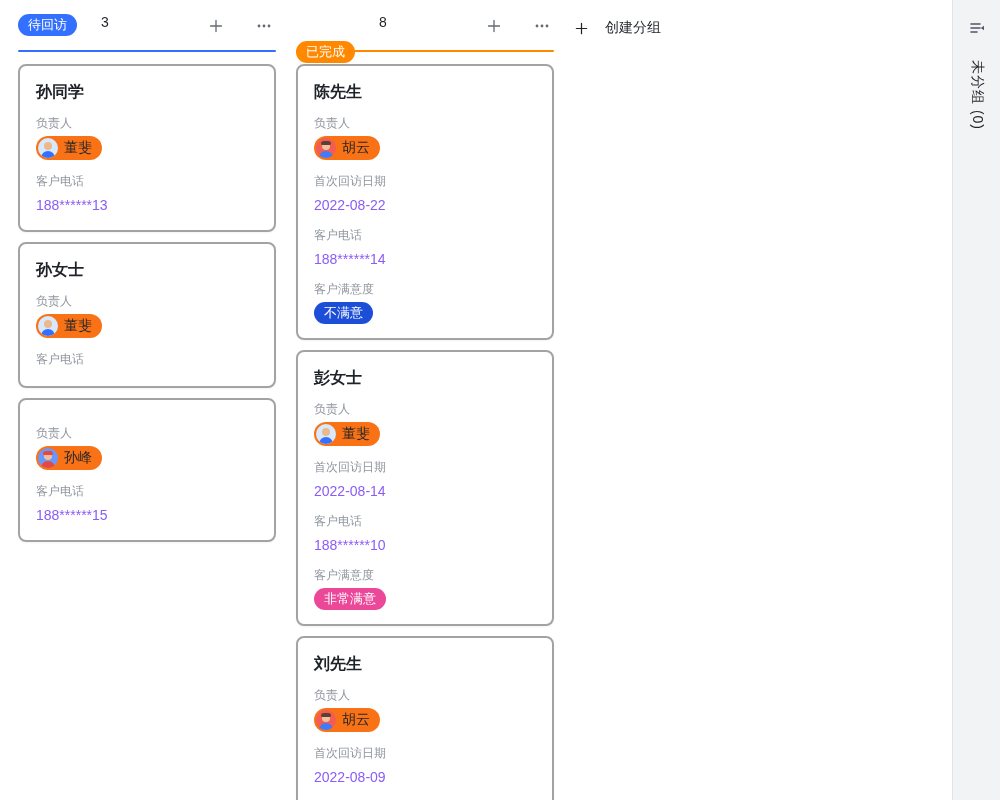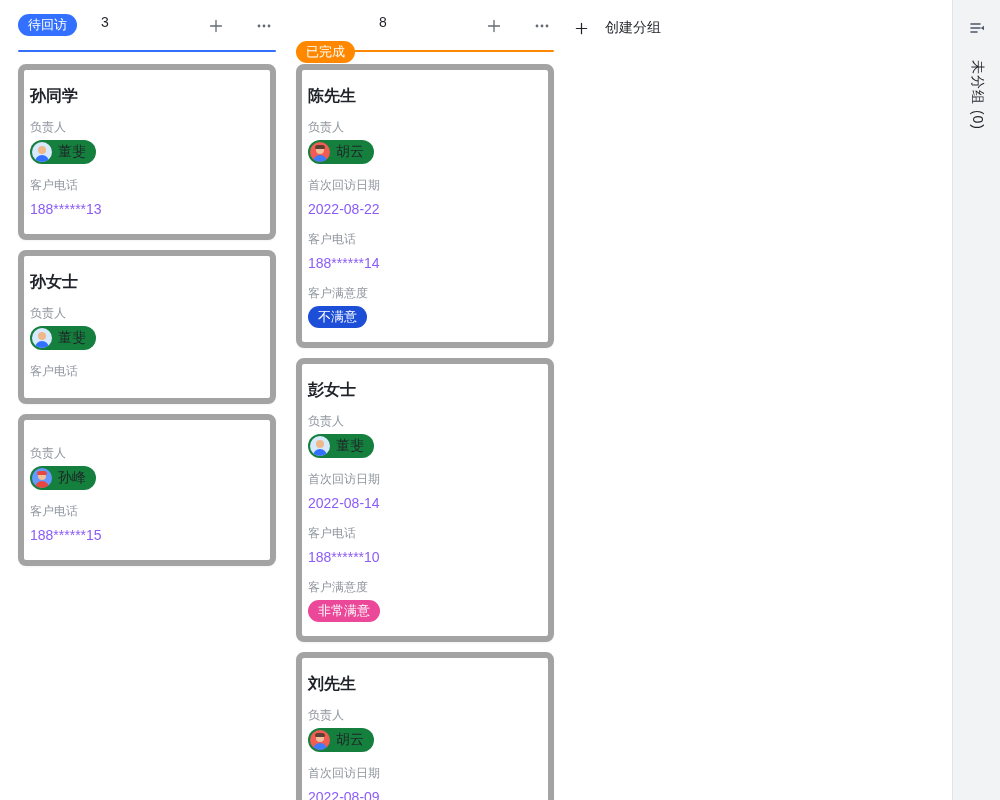--- a/index.html
+++ b/index.html
@@ -39,35 +39,35 @@
     display: inline-flex; align-items: center; justify-content: center;
     padding: 0;
   }
   .icon-btn + .icon-btn { margin-left: 8px; }
   .col-underline { height: 2px; margin-top: 8px; border-radius: 1px; }
   .cards { margin-top: 12px; display: flex; flex-direction: column; gap: 10px; }
 
   
   .card {
     background: #FFFFFF;
-    border: 6px solid #a3a3a3;
+    border: 2px solid #a3a3a3;
     border-radius: 8px;
-    padding: 14px 6px;
+    padding: 14px 16px;
     box-shadow: 0 1px 2px rgba(31,35,41,0.05);
     cursor: pointer;
   }
   .card-title { font-size: 16px; font-weight: 700; line-height: 24px; color: #1F2329; }
   .field { margin-top: 10px; }
   .field-label { font-size: 12px; line-height: 18px; color: #8F959E; margin-bottom: 4px; }
   .field-value { font-size: 14px; line-height: 22px; color: #8b5cf6; }
 
   
   .person-chip {
     display: inline-flex; align-items: center;
-    background: #15803d; border-radius: 12px;
+    background: #f97316; border-radius: 12px;
     height: 24px; padding: 0 10px 0 2px; gap: 6px;
     cursor: pointer;
   }
   .person-name { font-size: 14px; color: #1F2329; }
   .avatar {
     width: 20px; height: 20px; border-radius: 50%;
     position: relative; overflow: hidden; flex: 0 0 20px;
   }
   .avatar .head { position: absolute; left: 5.8px; top: 3.6px; width: 8.4px; height: 8.4px; border-radius: 50%; }
   .avatar .hair { position: absolute; left: 5.2px; top: 2.6px; width: 9.6px; height: 4.6px; border-radius: 5px 5px 2px 2px; }

